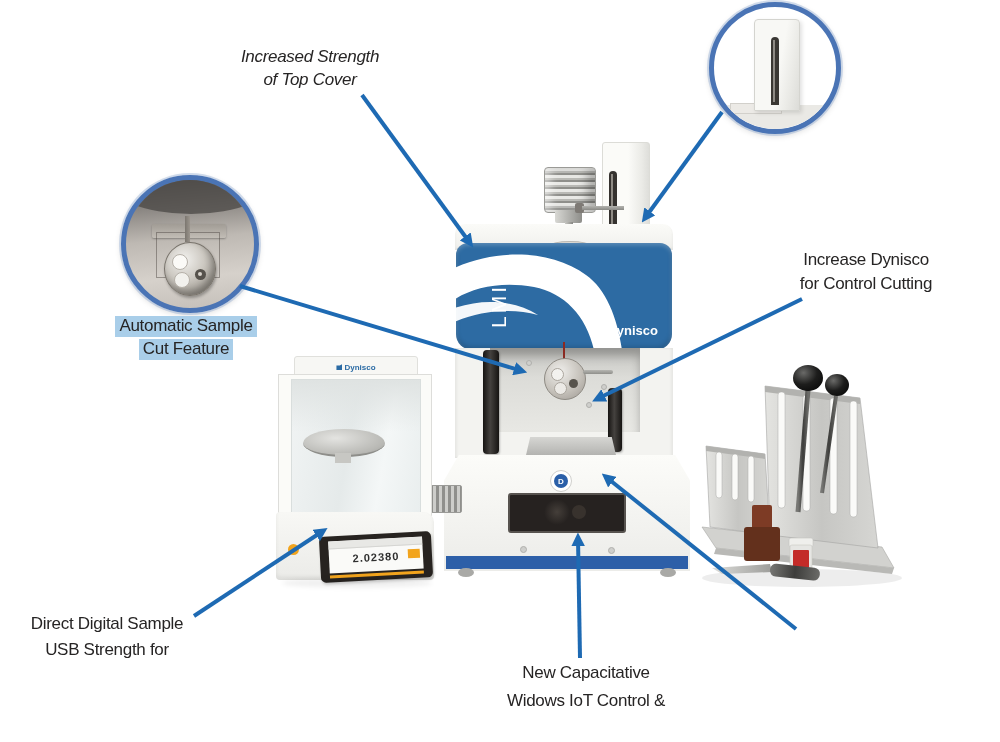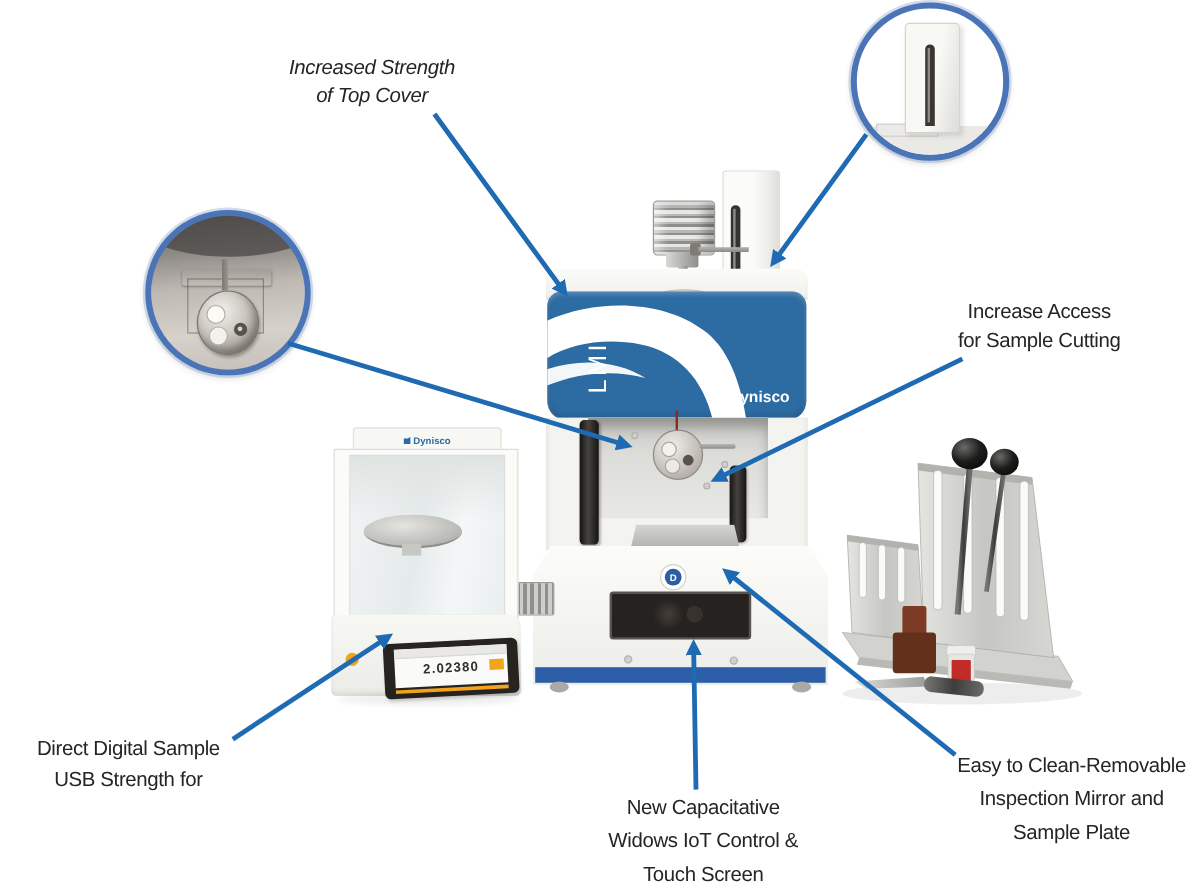--- a/index.html
+++ b/index.html
@@ -263,36 +263,34 @@
     <line x1="580" y1="658" x2="578" y2="538" stroke="#1e6ab3" stroke-width="4" marker-end="url(#ah)"></line>
     <line x1="194" y1="616" x2="323" y2="531" stroke="#1e6ab3" stroke-width="4" marker-end="url(#ah)"></line>
   </svg>
 
   <div class="callout lh23" style="left:210px;top:45px;width:200px;z-index:50;font-style:italic;">
     <div>Increased Strength</div>
     <div>of Top Cover</div>
   </div>
 
 
+  <div class="callout lh23" style="left:96px;top:314px;width:180px;z-index:50;">
+    <div><span class="hl">Automatic Sample</span></div>
+    <div><span class="hl">Cut Feature</span></div>
+  </div>
 
   <div class="callout" style="left:772px;top:248px;width:188px;z-index:50;">
-    <div>Increase Access</div>
-    <div>for Sample Cutting</div>
+    <div>Increase Dynisco</div>
+    <div>for Control Cutting</div>
   </div>
 
   <div class="callout lh26" style="left:14px;top:611px;width:186px;z-index:50;">
     <div>Direct Digital Sample</div>
     <div>USB Strength for</div>
   </div>
 
   <div class="callout lh28" style="left:493px;top:659px;width:186px;z-index:50;">
     <div>New Capacitative</div>
     <div>Widows IoT Control &amp;</div>
-    <div>Touch Screen</div>
-  </div>
-
-  <div class="callout lh28" style="left:794px;top:624px;width:198px;z-index:50;">
-    <div>Easy to Clean-Removable</div>
-    <div>Inspection Mirror and</div>
-    <div>Sample Plate</div>
-  </div>
+  </div>
+
 
 </div>
 
 </body></html>

